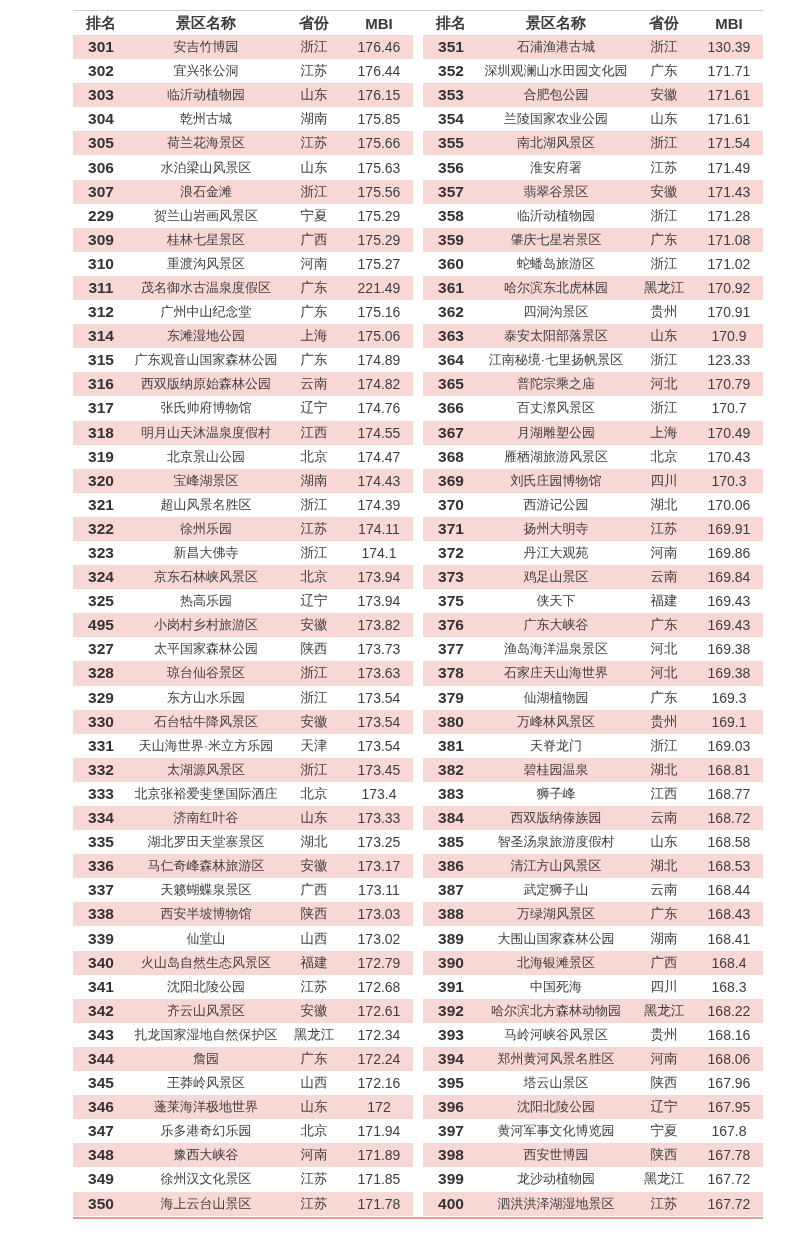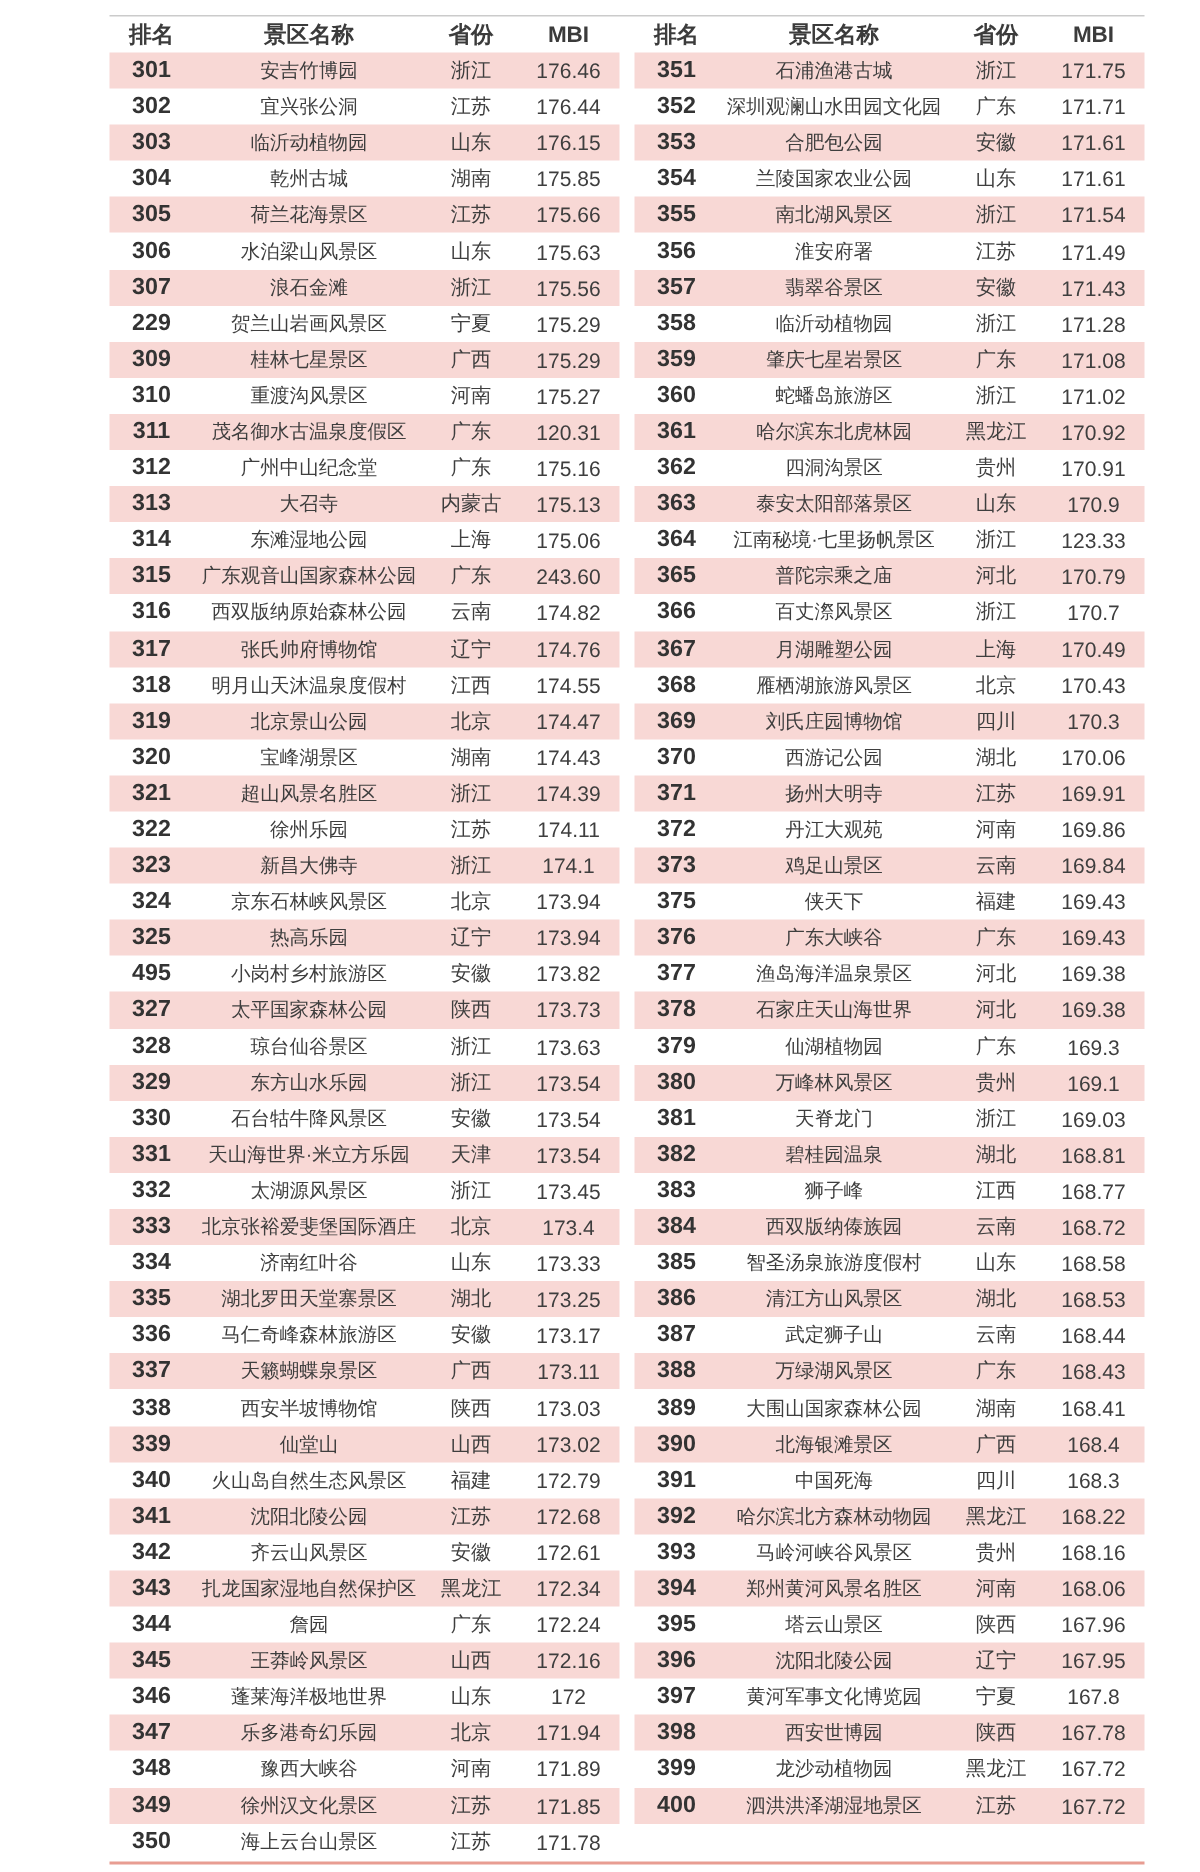--- a/index.html
+++ b/index.html
@@ -100,45 +100,39 @@
           <div class="row">
             <span class="cell c-rank">310</span>
             <span class="cell c-name">重渡沟风景区</span>
             <span class="cell c-prov">河南</span>
             <span class="cell c-mbi">175.27</span>
           </div>
           <div class="row">
             <span class="cell c-rank">311</span>
             <span class="cell c-name">茂名御水古温泉度假区</span>
             <span class="cell c-prov">广东</span>
-            <span class="cell c-mbi">120.31</span>
+            <span class="cell c-mbi">221.49</span>
           </div>
           <div class="row">
             <span class="cell c-rank">312</span>
             <span class="cell c-name">广州中山纪念堂</span>
             <span class="cell c-prov">广东</span>
             <span class="cell c-mbi">175.16</span>
-          </div>
-          <div class="row">
-            <span class="cell c-rank">313</span>
-            <span class="cell c-name">大召寺</span>
-            <span class="cell c-prov">内蒙古</span>
-            <span class="cell c-mbi">175.13</span>
           </div>
           <div class="row">
             <span class="cell c-rank">314</span>
             <span class="cell c-name">东滩湿地公园</span>
             <span class="cell c-prov">上海</span>
             <span class="cell c-mbi">175.06</span>
           </div>
           <div class="row">
             <span class="cell c-rank">315</span>
             <span class="cell c-name">广东观音山国家森林公园</span>
             <span class="cell c-prov">广东</span>
-            <span class="cell c-mbi">243.60</span>
+            <span class="cell c-mbi">174.89</span>
           </div>
           <div class="row">
             <span class="cell c-rank">316</span>
             <span class="cell c-name">西双版纳原始森林公园</span>
             <span class="cell c-prov">云南</span>
             <span class="cell c-mbi">174.82</span>
           </div>
           <div class="row">
             <span class="cell c-rank">317</span>
             <span class="cell c-name">张氏帅府博物馆</span>
@@ -351,21 +345,21 @@
         <span class="cell">排名</span>
         <span class="cell">景区名称</span>
         <span class="cell">省份</span>
         <span class="cell">MBI</span>
       </div>
       <div class="rows">
           <div class="row">
             <span class="cell c-rank">351</span>
             <span class="cell c-name">石浦渔港古城</span>
             <span class="cell c-prov">浙江</span>
-            <span class="cell c-mbi">171.75</span>
+            <span class="cell c-mbi">130.39</span>
           </div>
           <div class="row">
             <span class="cell c-rank">352</span>
             <span class="cell c-name">深圳观澜山水田园文化园</span>
             <span class="cell c-prov">广东</span>
             <span class="cell c-mbi">171.71</span>
           </div>
           <div class="row">
             <span class="cell c-rank">353</span>
             <span class="cell c-name">合肥包公园</span>

